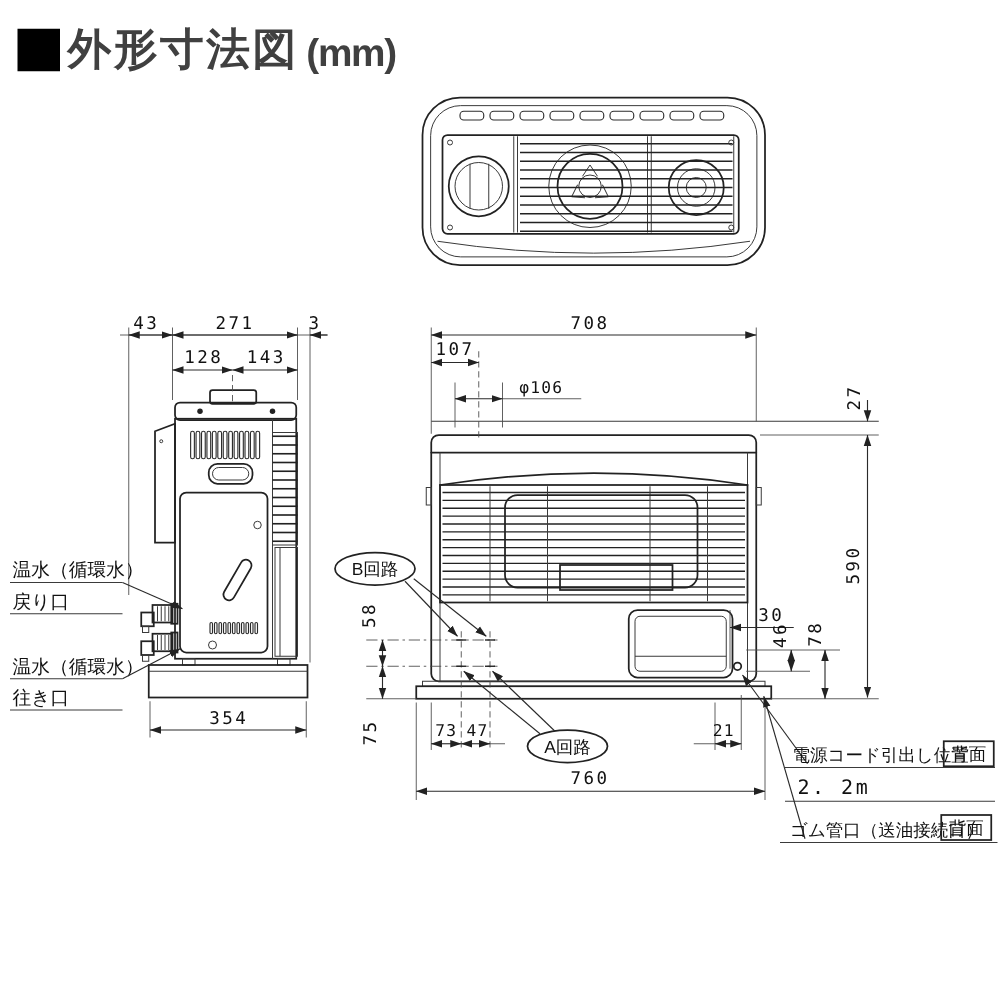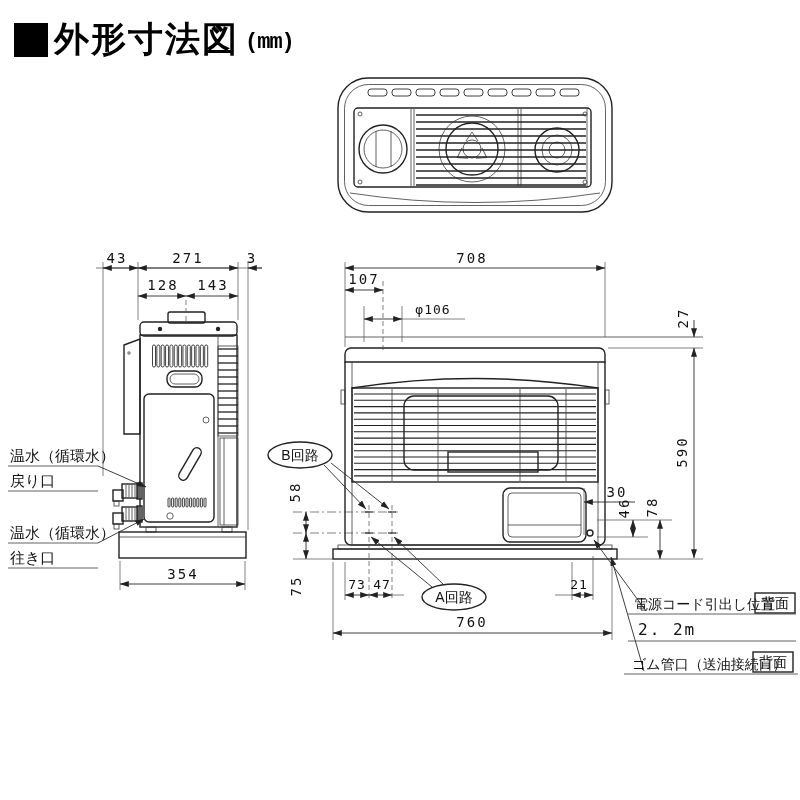--- a/index.html
+++ b/index.html
@@ -1,22 +1,22 @@
 <!DOCTYPE html>
 <html><head>
 <meta charset="utf-8">
 <style>
   html,body{margin:0;padding:0;background:#fff;}
   #stage{position:relative;width:800px;height:800px;background:#ffffff;overflow:hidden;
-         font-family:"Liberation Sans",sans-serif;color:#000000;}
+         font-family:"Liberation Sans",sans-serif;color:#404040;}
   #titlebar{position:absolute;left:14px;top:16px;display:flex;align-items:center;gap:6px;}
   #titlebar .sq{width:34px;height:34px;background:#000;flex:0 0 auto;}
   #titlebar h1{margin:0;font-size:35px;font-weight:bold;letter-spacing:2px;
                font-family:"Liberation Sans",sans-serif;}
-  #titlebar .unit{font-size:22px;font-weight:bold;font-family:Liberation Mono, monospace;
+  #titlebar .unit{font-size:31px;font-weight:bold;font-family:Liberation Sans, sans-serif;
                   margin-top:6px;letter-spacing:-1px;}
   svg{position:absolute;left:0;top:0;}
   .s1{stroke:#222;stroke-width:1.4;fill:none;stroke-linecap:round;}
   .s11{stroke:#222;stroke-width:1.1;fill:none;}
   .s08{stroke:#3a3a3a;stroke-width:0.8;fill:none;}
   .ext{stroke:#4a4a4a;stroke-width:0.7;fill:none;}
   .diml{stroke:#2a2a2a;stroke-width:0.9;fill:none;}
   .dash{stroke-dasharray:5 3;}
   .dashdot{stroke-dasharray:9 3 2 3;}
   .dim{font-family:"DejaVu Sans Mono",monospace;font-size:14px;letter-spacing:2px;fill:#111;}

